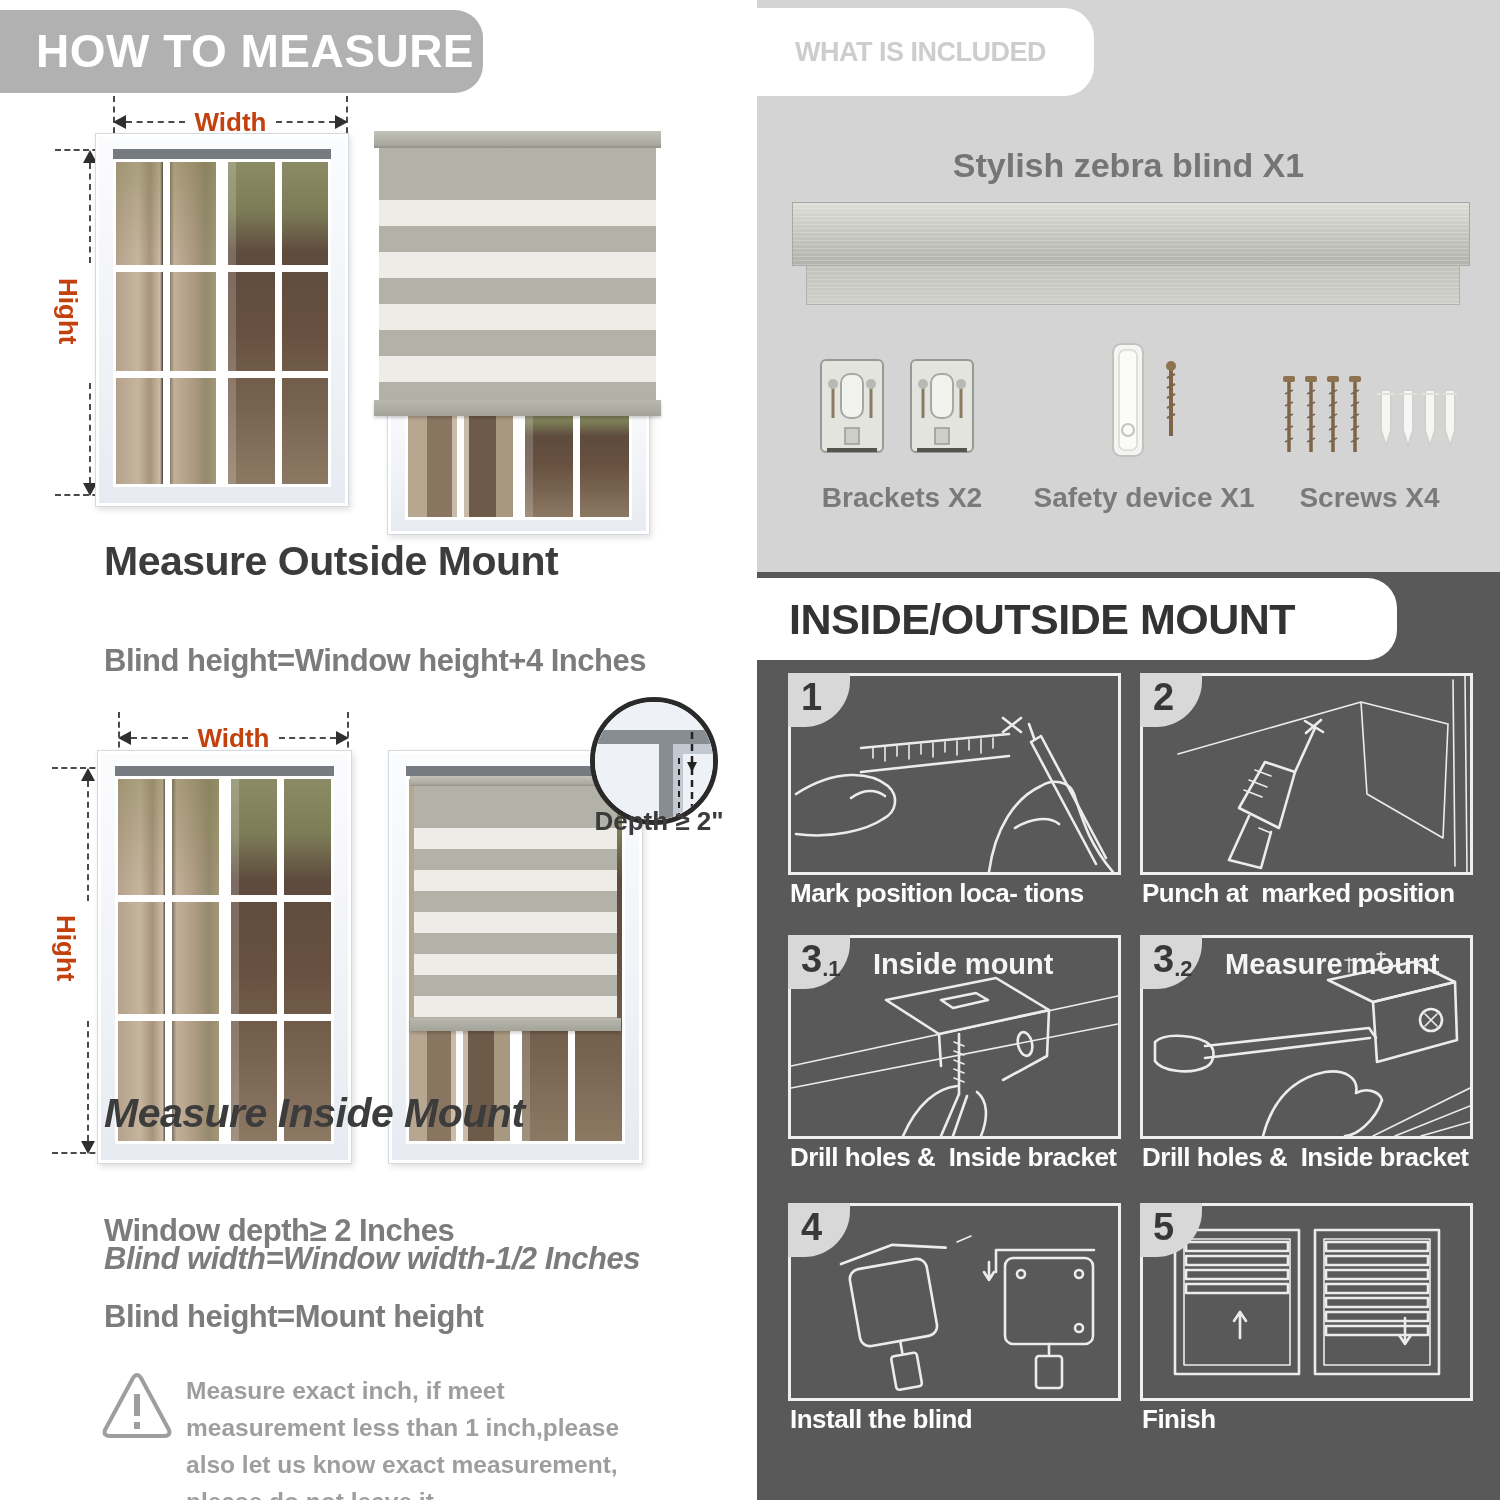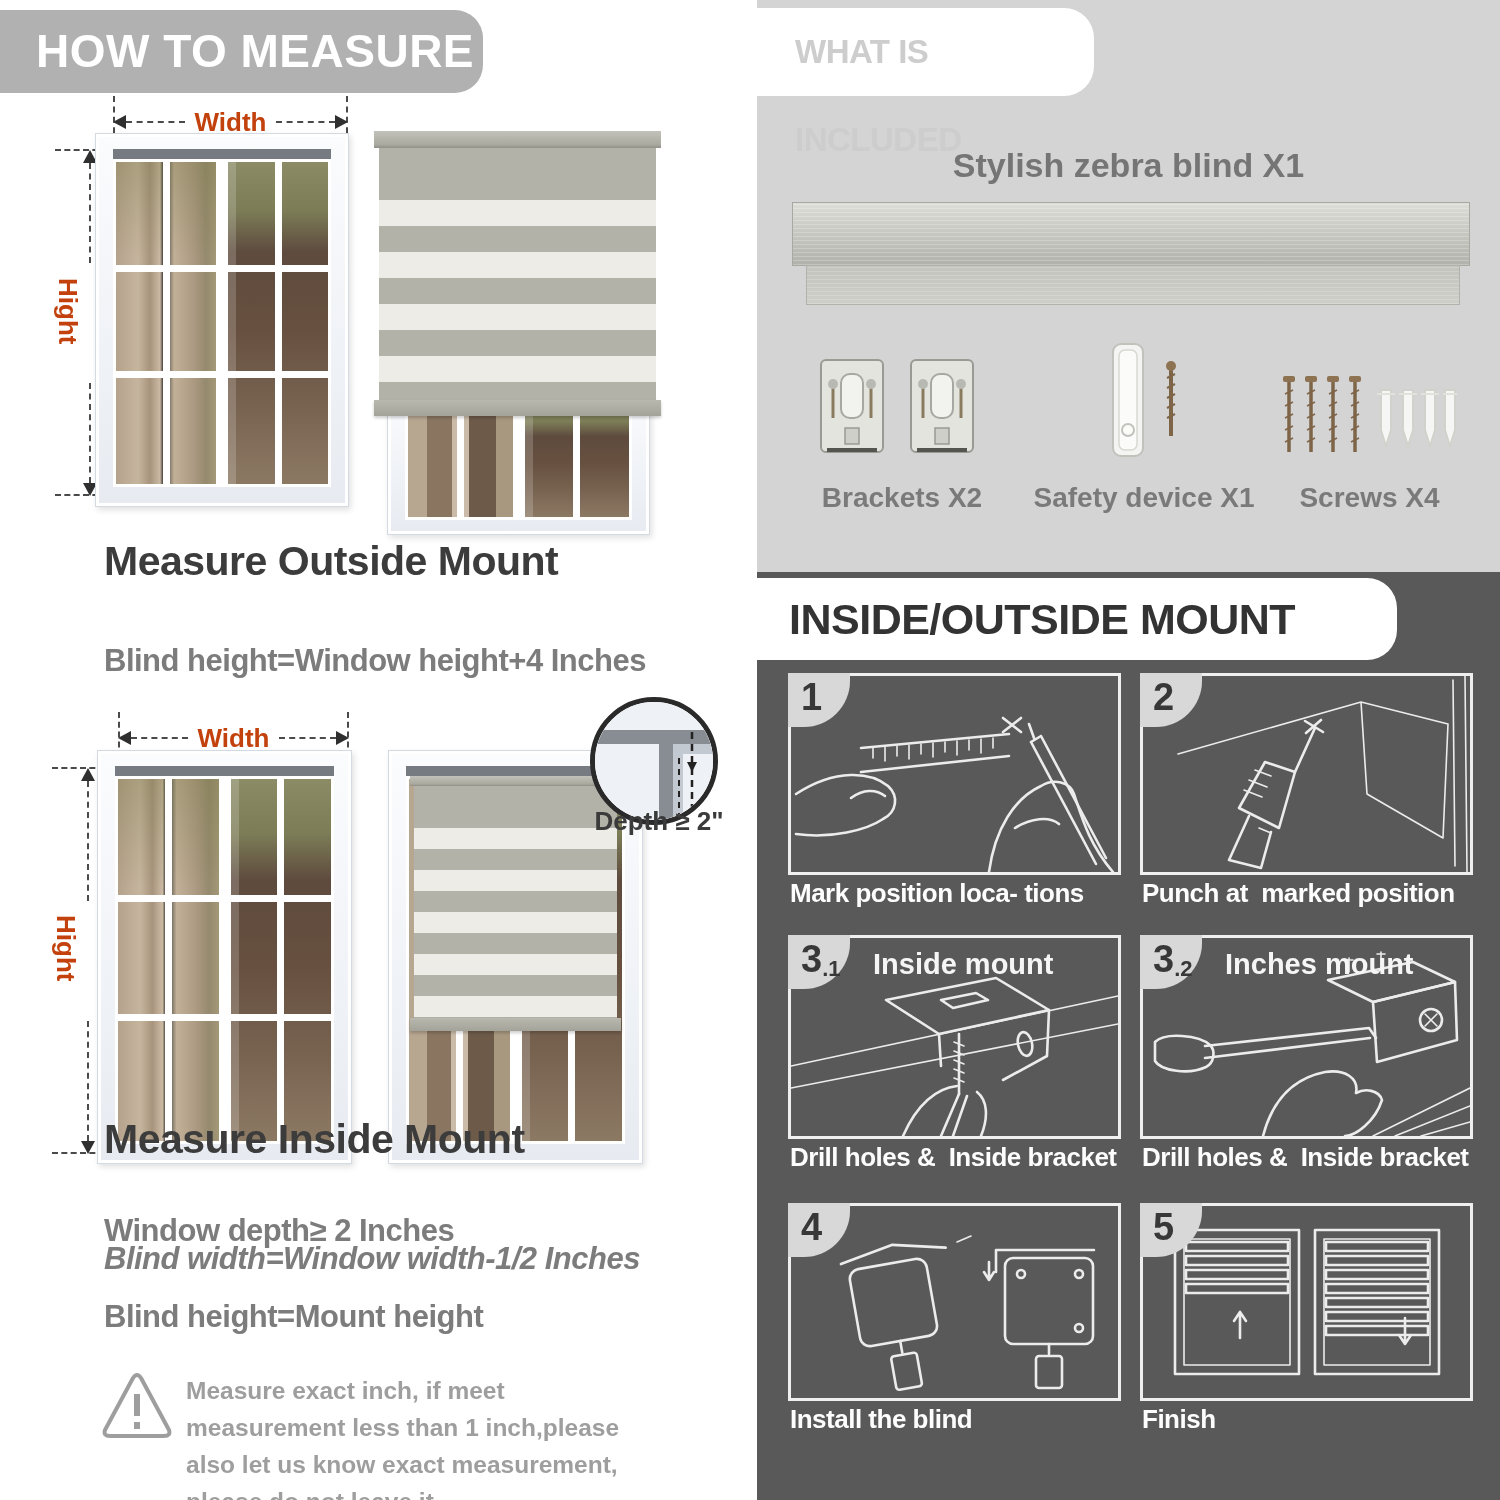--- a/index.html
+++ b/index.html
@@ -4,21 +4,21 @@
 <style>
   html,body{margin:0;padding:0;background:#fff;}
   .page{position:relative;width:1500px;height:1500px;background:#fff;overflow:hidden;
         font-family:"Liberation Sans","DejaVu Sans",sans-serif;}
   .abs{position:absolute;}
 
   
   .howto-bar{left:0;top:10px;width:483px;height:83px;background:#b1b1b1;border-radius:0 28px 28px 0;}
   .howto-bar span{display:block;line-height:83px;padding-left:36px;font-size:46px;font-weight:bold;color:#fff;letter-spacing:.5px;}
   .included-header{left:0;top:8px;width:337px;height:88px;background:#fff;border-radius:0 30px 30px 0;}
-  .included-header span{display:block;line-height:88px;padding-left:38px;font-size:33px;font-weight:bold;color:#cdcdcd;letter-spacing:-.5px;}
+  .included-header span{display:block;line-height:88px;padding-left:38px;font-size:27px;font-weight:bold;color:#cdcdcd;letter-spacing:-.5px;}
   .mount-header{left:0;top:6px;width:640px;height:82px;background:#fff;border-radius:0 30px 30px 0;}
   .mount-header span{display:block;line-height:82px;padding-left:32px;font-size:43px;font-weight:bold;color:#333;letter-spacing:-.5px;}
 
   
   .h1{font-size:41px;font-weight:bold;color:#3c3c3c;letter-spacing:-.5px;white-space:nowrap;}
   .sub{font-size:31px;font-weight:bold;color:#7c7c7c;letter-spacing:-.5px;white-space:nowrap;}
   .warn-text{font-size:24.5px;font-weight:bold;color:#9e9e9e;line-height:37px;width:480px;}
 
   
   .meas{color:#c2410c;font-weight:bold;font-size:26px;}
@@ -221,21 +221,21 @@
       <rect x="0" y="0" width="118" height="118" fill="#eef1f5"></rect>
       <polygon points="0,28 118,28 118,42 78,42 78,118 64,118 64,42 0,42" fill="#888d94"></polygon>
       <polygon points="78,42 118,42 118,52 88,52 88,118 78,118" fill="#c3c9d1"></polygon>
       <line x1="97" y1="30" x2="97" y2="118" stroke="#222" stroke-width="2.5" stroke-dasharray="7 5"></line>
       <line x1="84" y1="56" x2="84" y2="118" stroke="#222" stroke-width="2" stroke-dasharray="6 5"></line>
       <polygon points="97,70 92,60 102,60" fill="#222"></polygon>
     </svg>
   </div>
   <div class="abs depth-lbl">Depth ≥ 2"</div>
 
-  <div class="abs h1" style="left:104px;top:1116px;">Measure Inside Mount</div>
+  <div class="abs h1" style="left:104px;top:1090px;font-style:italic;">Measure Inside Mount</div>
   <div class="abs sub" style="left:104px;top:1213px;">Window depth≥ 2 Inches</div>
   <div class="abs sub" style="left:104px;top:1241px;font-style:italic;">Blind width=Window width-1/2 Inches</div>
   <div class="abs sub" style="left:104px;top:1299px;">Blind height=Mount height</div>
 
   <svg class="abs" style="left:100px;top:1372px;" width="74" height="70" viewBox="0 0 74 70">
     <path d="M33,6 L5,58 Q3,64 10,64 L64,64 Q71,64 69,58 L41,6 Q37,0 33,6 Z" fill="none" stroke="#9e9e9e" stroke-width="4" stroke-linejoin="round"></path>
     <rect x="34" y="22" width="6" height="22" fill="#9e9e9e"></rect>
     <rect x="34" y="50" width="6" height="7" fill="#9e9e9e"></rect>
   </svg>
   <div class="abs warn-text" style="left:186px;top:1372px;">Measure exact inch, if meet measurement less than 1 inch,please also let us know exact measurement, please do not leave it</div>
@@ -415,21 +415,21 @@
         <path class="thin" d="M206,20 v14 m-4,-12 h8 M238,14 v14 m-4,-12 h8"></path>
         <path d="M62,108 L226,90 M62,120 L227,100 M226,90 L233,100"></path>
         <path d="M12,104 C22,94 56,97 67,107 C73,113 71,125 63,129 C46,137 18,133 12,123 Z"></path>
         <path d="M120,198 C130,160 152,140 182,134 C202,131 216,140 213,155 M213,155 C222,150 236,152 239,162 C232,184 212,198 202,198"></path>
         <path class="thin" d="M230,198 L327,150 M252,198 L327,168 M278,198 L327,184"></path>
       </svg>
       <div class="badge">
         <span class="main">3</span>
           <span class="subn">.2</span>
       </div>
-      <div class="step-title">Inches mount</div>
+      <div class="step-title">Measure mount</div>
     </div>
     <div class="caption" style="left:385px;top:570px;">Drill holes &amp;  Inside bracket</div>
 
     <div class="panel" style="left:31px;top:631px;width:327px;height:192px;">
       <svg class="ill" viewBox="0 0 327 192" preserveAspectRatio="none">
         <g transform="rotate(-10 100 100)">
           <path d="M58,50 L112,40 L164,52"></path>
           <rect x="64" y="58" width="78" height="78" rx="10"></rect>
           <path d="M103,136 v12"></path>
           <rect x="91" y="150" width="26" height="34" rx="3"></rect>

